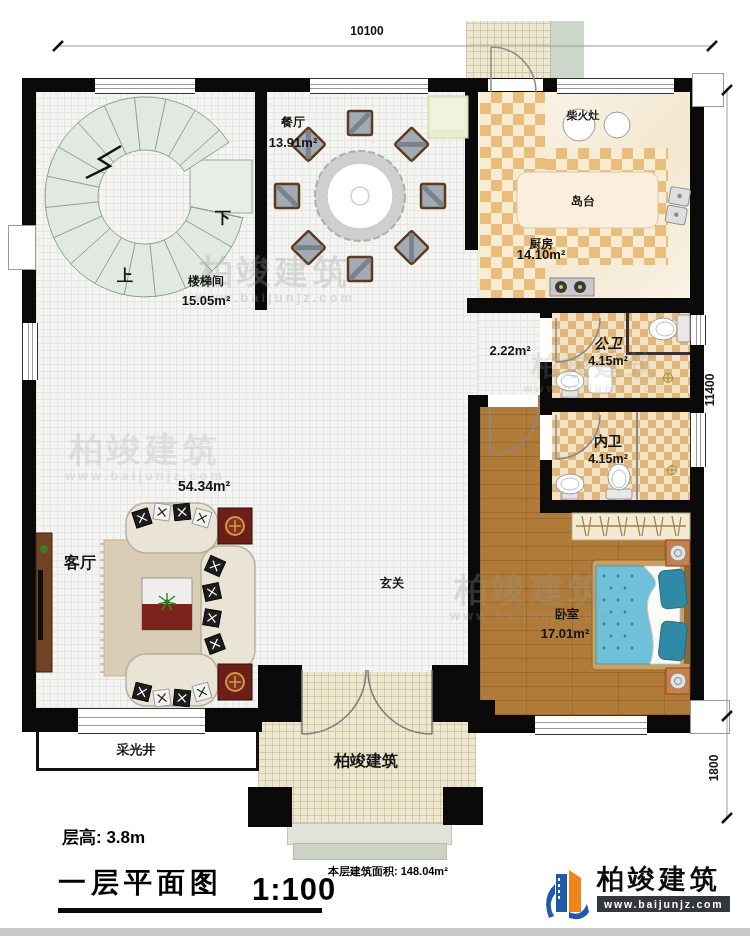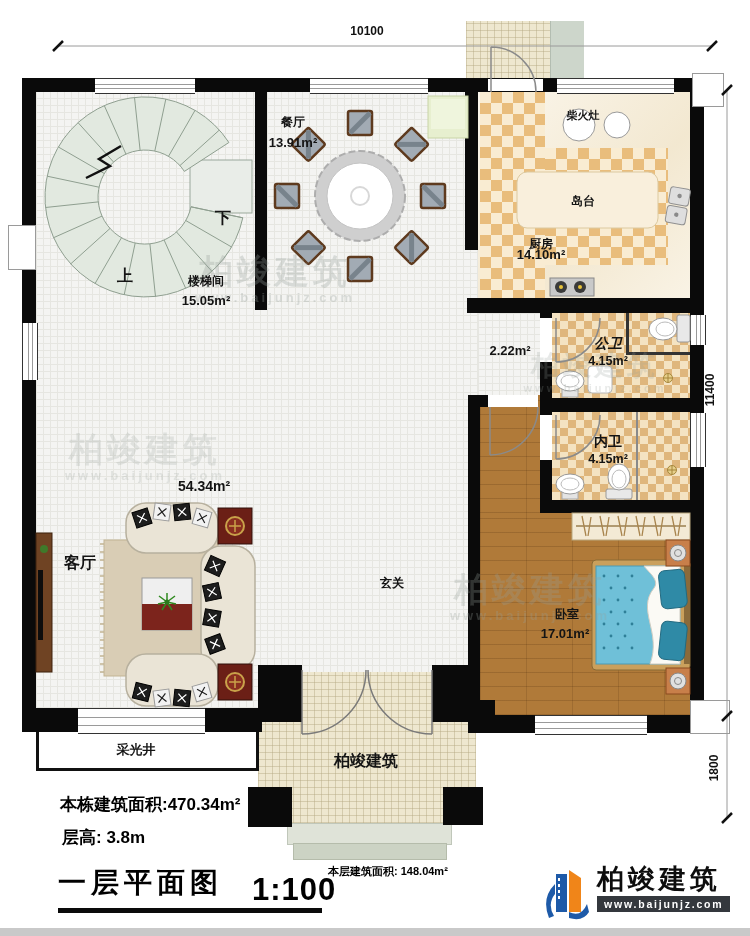--- a/index.html
+++ b/index.html
@@ -424,21 +424,20 @@
   <div class="lbl room-name" style="left:80px;top:563px;font-size:16px;">客厅</div>
   <div class="lbl room-area" style="left:204px;top:486px;font-size:14px;">54.34m²</div>
   <div class="lbl room-name" style="left:392px;top:584px;font-size:12px;font-family:Liberation Mono, monospace;">玄关</div>
   <div class="lbl room-name" style="left:366px;top:761px;font-size:16px;">柏竣建筑</div>
   <div class="lbl room-name" style="left:136px;top:749px;font-size:13px;">采光井</div>
 
   <div class="lbl dim-lbl" style="left:367px;top:31px;">10100</div>
   <div class="lbl dim-lbl dim-v" style="left:710px;top:390px;">11400</div>
   <div class="lbl dim-lbl dim-v" style="left:714px;top:768px;">1800</div>
 
-  <div class="foot foot-line" style="left:60px;top:793px;">本栋建筑面积:470.34m²</div>
   <div class="foot foot-line" style="left:62px;top:826px;">层高: 3.8m</div>
   <div class="foot title-big" style="left:58px;top:864px;">一层平面图</div>
   <div class="abs" style="left:58px;top:908px;width:264px;height:5px;background:#0a0a0a;"></div>
   <div class="foot title-scale" style="left:252px;top:872px;">1:100</div>
   <div class="foot foot-line2" style="left:328px;top:864px;">本层建筑面积: 148.04m²</div>
 
   <div class="abs" style="left:543px;top:864px;width:200px;height:62px;">
     <svg width="48" height="62" viewBox="0 0 48 62" style="position:absolute;left:0;top:0;">
       <path d="M6,54 Q-2,34 12,20 L12,30 Q4,40 11,52 Z" fill="#1e5aa8"></path>
       <rect x="13" y="10" width="11" height="38" fill="#1e5aa8"></rect>

